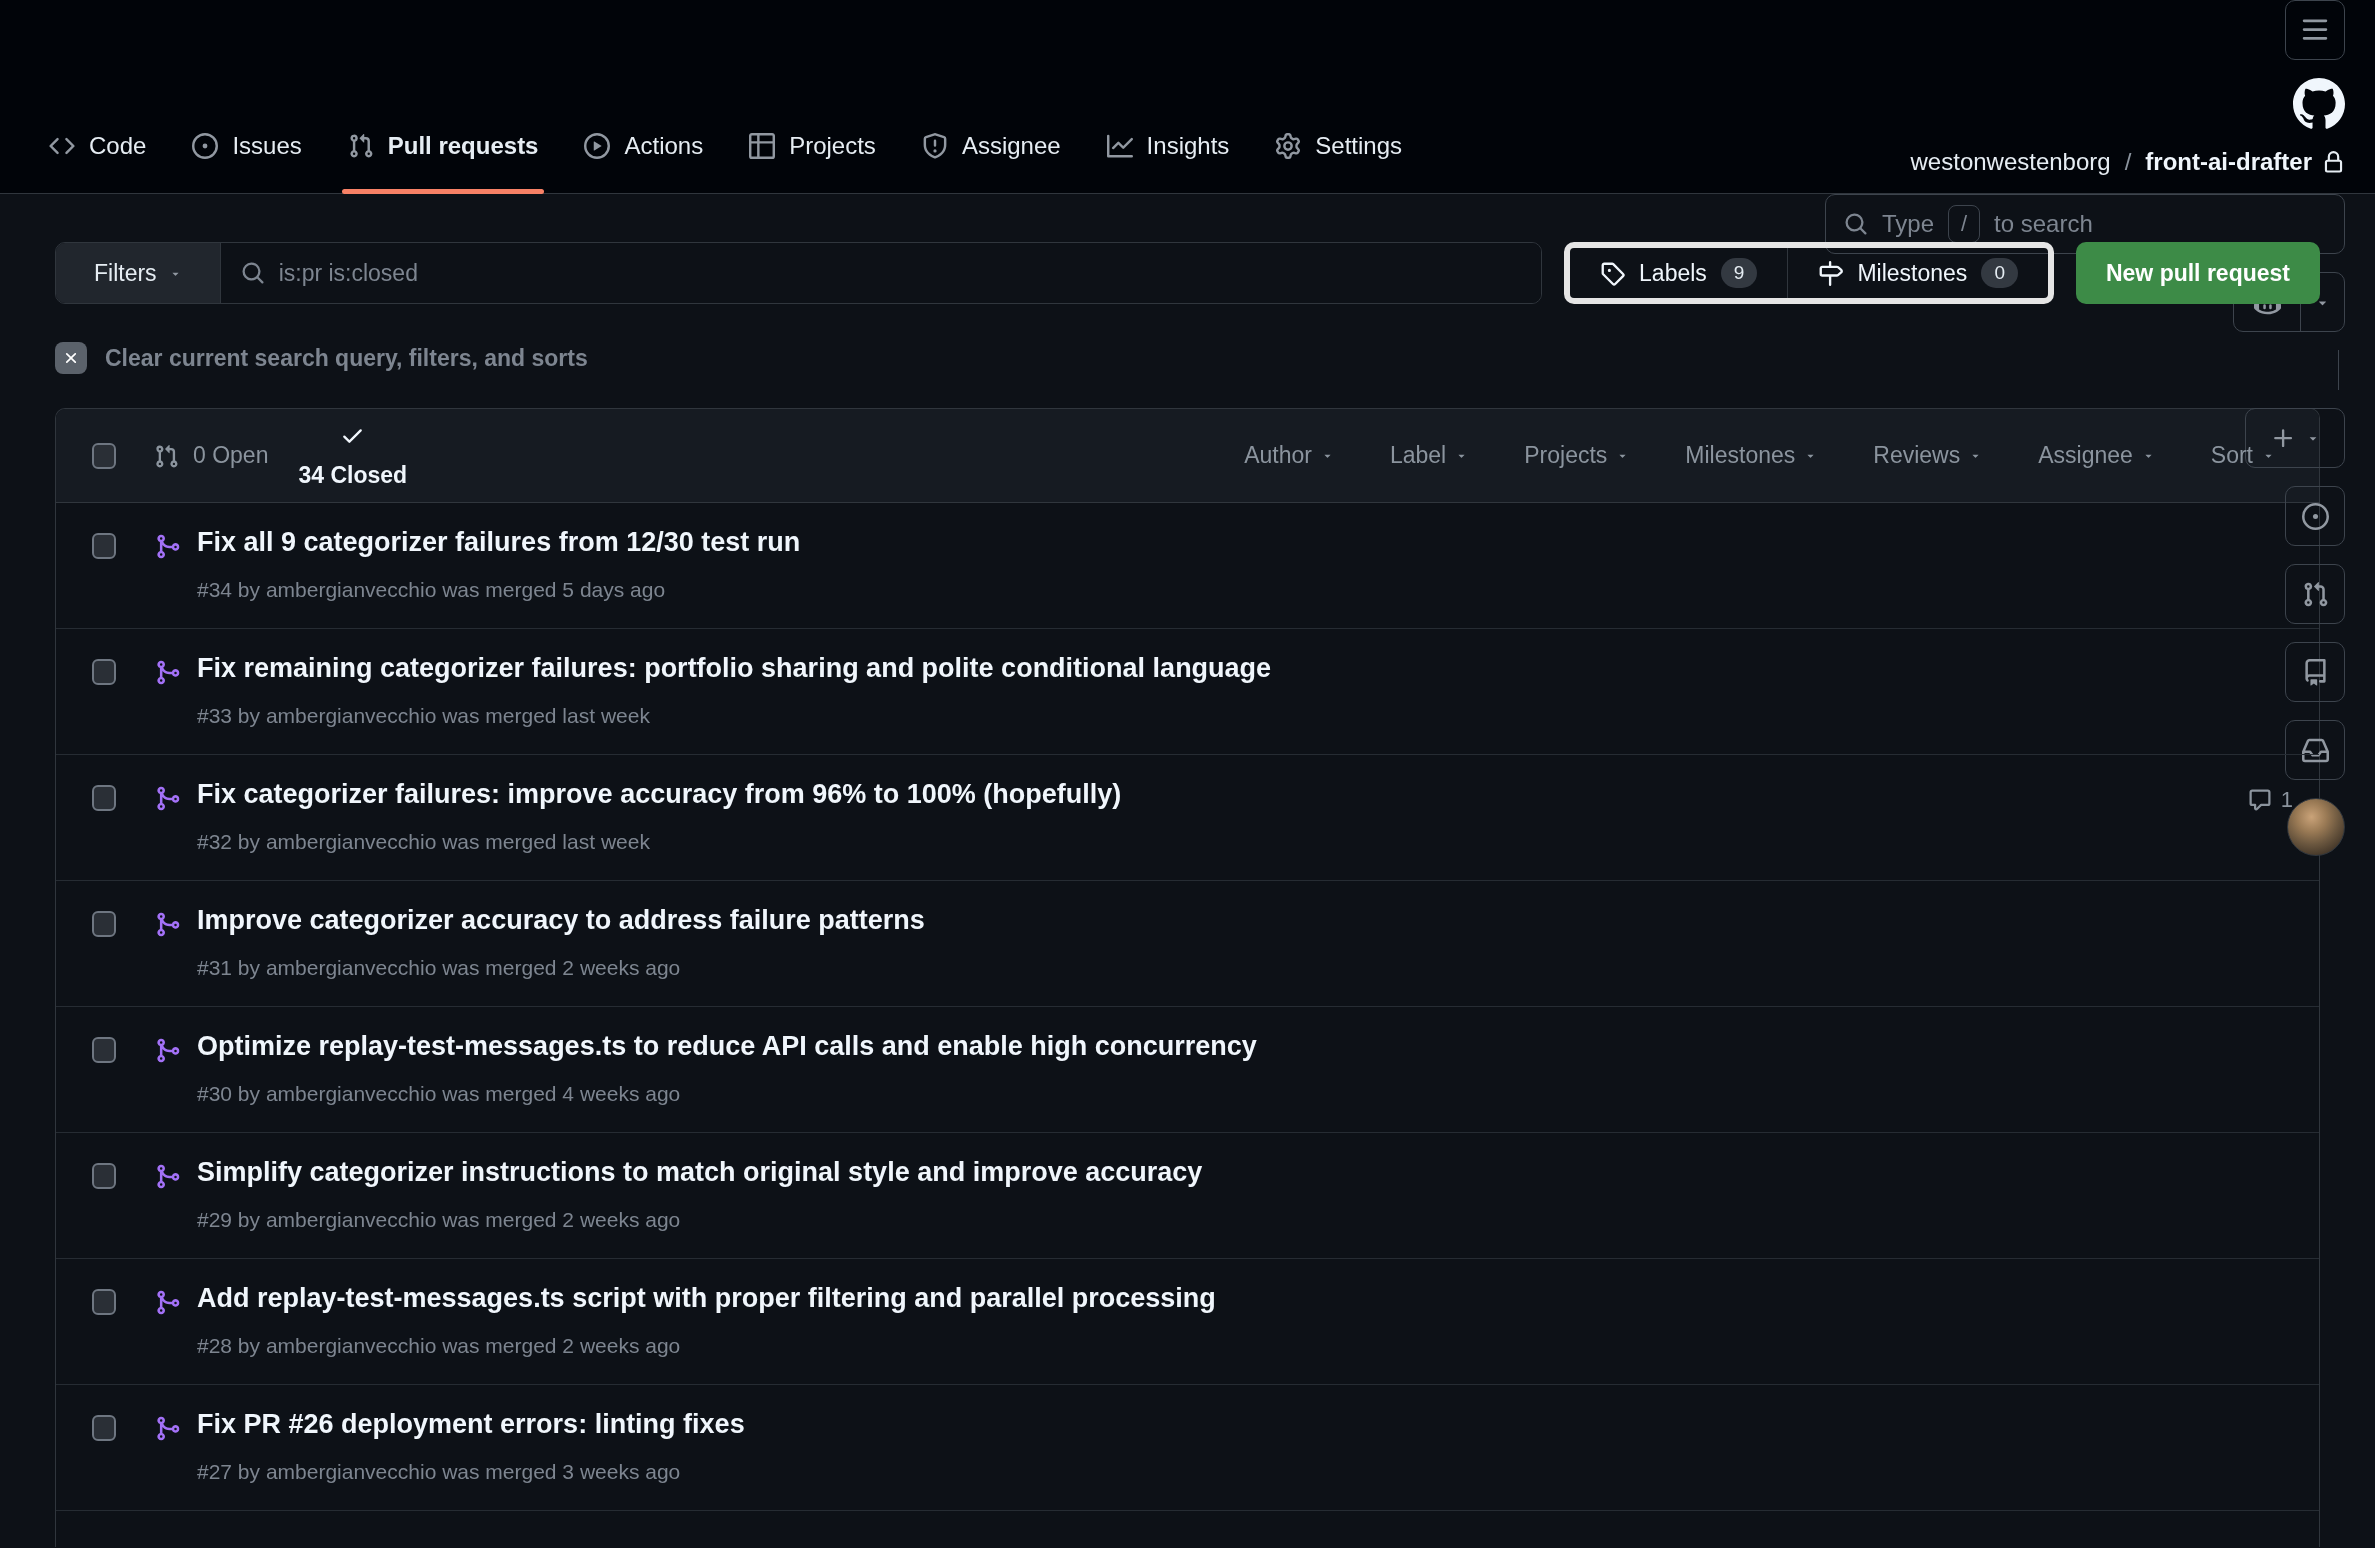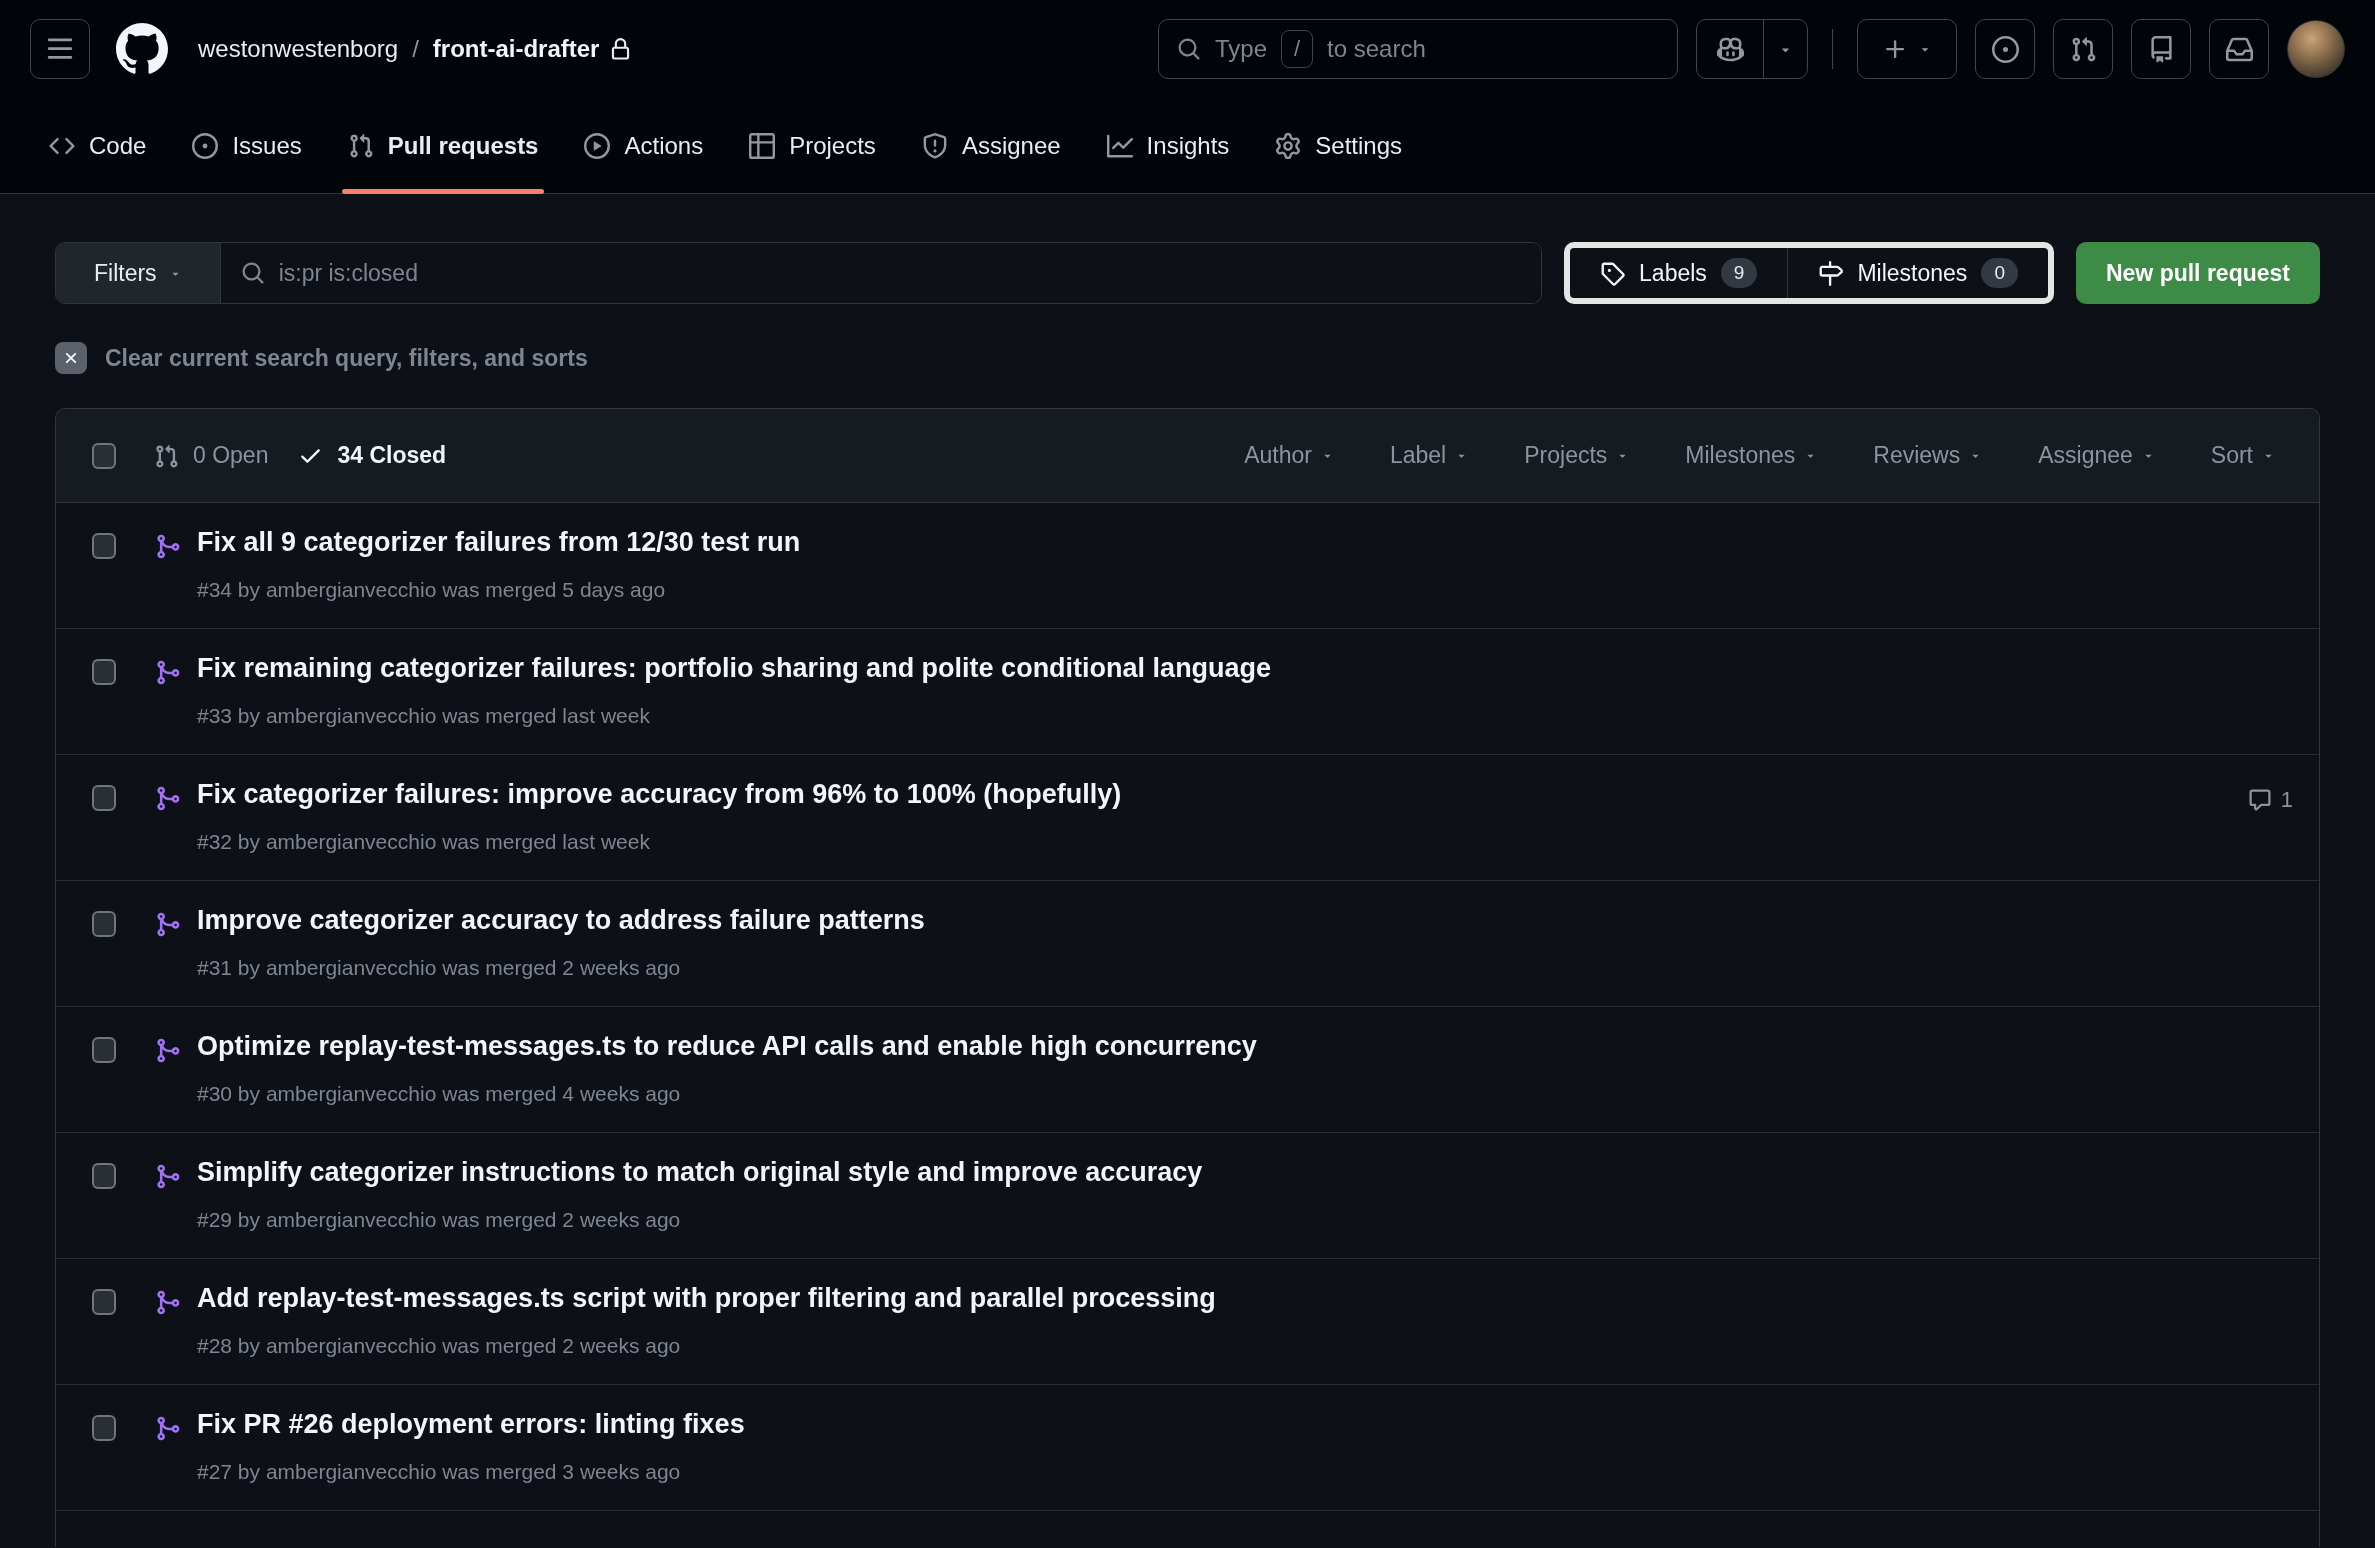--- a/index.html
+++ b/index.html
@@ -6,22 +6,22 @@
   html,body { background:#0d1117; }
   .page {
     width:2375px; height:1548px; position:relative; overflow:hidden;
     background:#0d1117; font-family:"Liberation Sans","DejaVu Sans",sans-serif;
     color:#e6edf3;
   }
   svg { display:block; fill:currentColor; }
 
   
   .appbar {
-    height:98px; background:#010409; display:flex; align-items:center;
-    padding:0 30px; gap:18px;
+    height:98px; background:#010409; display:flex; align-items:flex-end;
+    padding:0 30px; gap:18px;flex-direction:column;
   }
   .iconbtn {
     width:60px; height:60px; border:1px solid #3d444d; border-radius:10px;
     background:transparent; color:#9198a1; display:flex; align-items:center;
     justify-content:center; cursor:pointer; flex:none;
   }
   .logo { color:#f0f6fc; margin-left:8px; cursor:pointer; flex:none; }
   .breadcrumb { display:flex; align-items:center; font-size:24px; margin-left:12px; white-space:nowrap; }
   .crumb-owner { color:#e6edf3; cursor:pointer; }
   .crumb-sep { color:#8b949e; padding:0 14px; }
@@ -120,21 +120,21 @@
   }
   .list-header {
     background:#161b22; height:94px; display:flex; align-items:center;
     padding:0 36px 0 36px; border-bottom:1px solid #30363d;
   }
   .checkbox {
     width:24px; height:26px; border:2px solid #6e7681; border-radius:6px;
     background:#2a2f36; cursor:pointer; flex:none;
   }
   .open-group { display:flex; align-items:flex-end; gap:14px; color:#8b949e; font-size:23px; margin-left:38px; cursor:pointer; }
-  .closed-group { display:flex; align-items:center; gap:14px; color:#f0f6fc; font-weight:700; font-size:23px; margin-left:30px; cursor:pointer; }
+  .closed-group { display:flex; align-items:center; gap:14px; color:#f0f6fc; font-weight:700; font-size:23px; margin-left:30px; cursor:pointer;flex-direction:column; }
   .header-filters { margin-left:auto; display:flex; gap:56px; align-items:center; padding-right:8px; }
   .hf-btn {
     display:flex; align-items:center; gap:9px; color:#8b949e; font-size:23px;
     background:none; border:none; cursor:pointer; font-family:inherit;
   }
 
   .pr-row {
     position:relative; height:126px; border-bottom:1px solid #262c33;
     padding:24px 36px 0 36px; display:flex; align-items:flex-start;
   }

